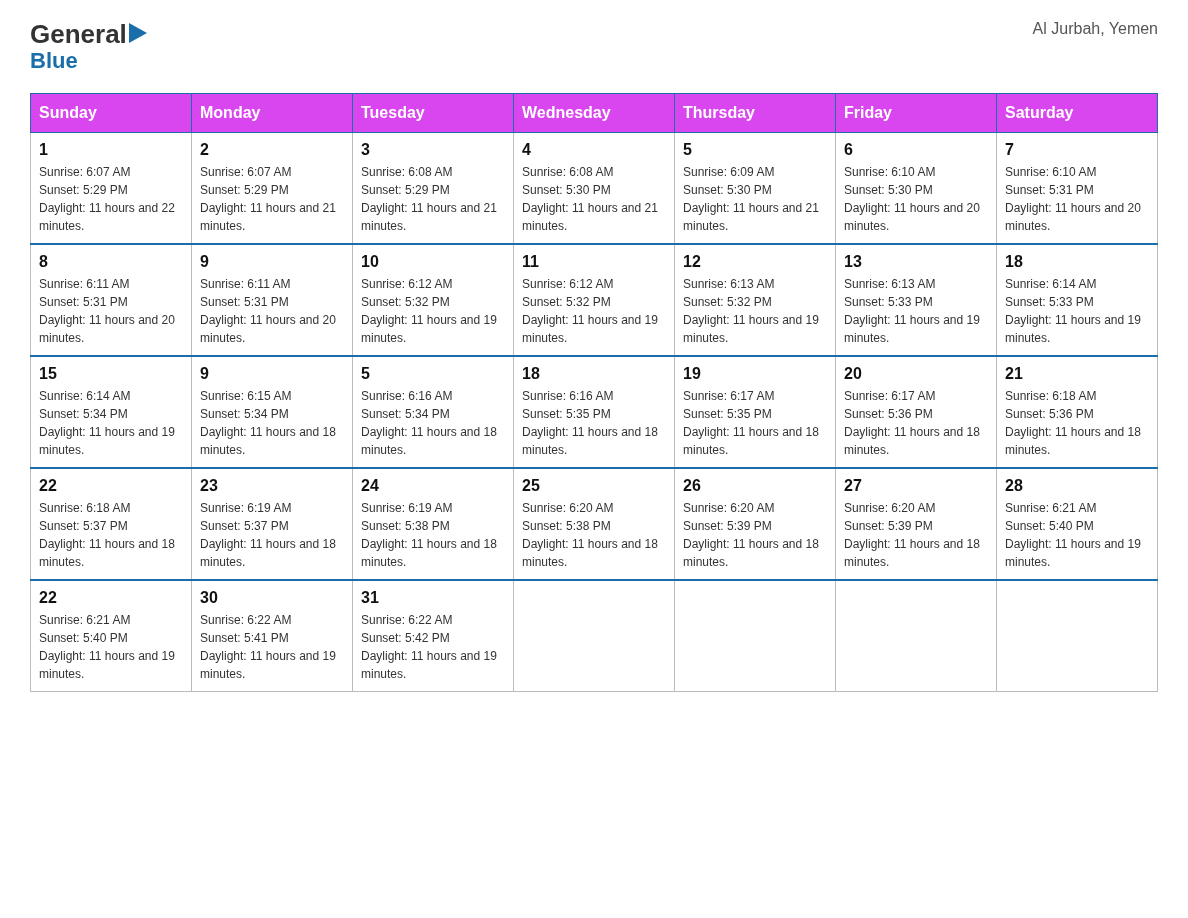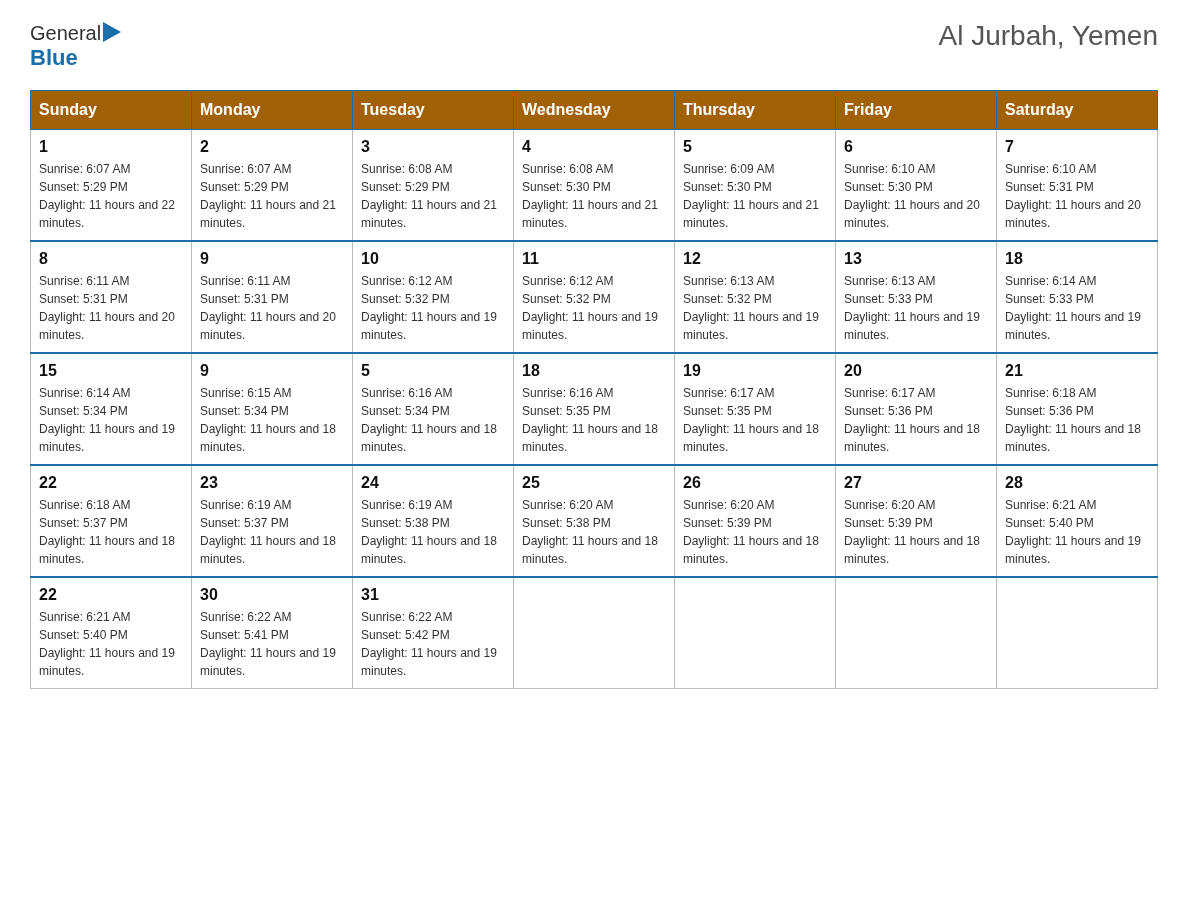--- a/index.html
+++ b/index.html
@@ -15,22 +15,22 @@
       justify-content: space-between;
       align-items: flex-start;
       margin-bottom: 20px;
     }
     .logo {
       display: flex;
       align-items: center;
       gap: 4px;
     }
     .logo-text-general {
-      font-size: 20px;
-      font-weight: normal;
+      font-size: 26px;
+      font-weight: bold;
       color: #333;
     }
     .logo-blue {
       font-size: 22px;
       font-weight: bold;
       color: #1a6eaa;
     }
     .logo-combined {
       display: flex;
       flex-direction: column;
@@ -43,31 +43,31 @@
     .title-section {
       text-align: right;
     }
     .title-section h1 {
       font-size: 48px;
       font-weight: 300;
       color: #111;
       letter-spacing: -1px;
     }
     .title-section h2 {
-      font-size: 28px;
+      font-size: 16px;
       font-weight: normal;
       color: #555;
     }
     .calendar-table {
       width: 100%;
       border-collapse: collapse;
       border: 1px solid #999;
     }
     .calendar-table thead tr th {
-      background-color: #a16207;
+      background-color: #d946ef;
       color: #fff;
       padding: 10px 8px;
       text-align: left;
       font-size: 16px;
       font-weight: bold;
       border: 1px solid #1a6eaa;
     }
     .calendar-table tbody tr td {
       border: 1px solid #bbb;
       vertical-align: top;

